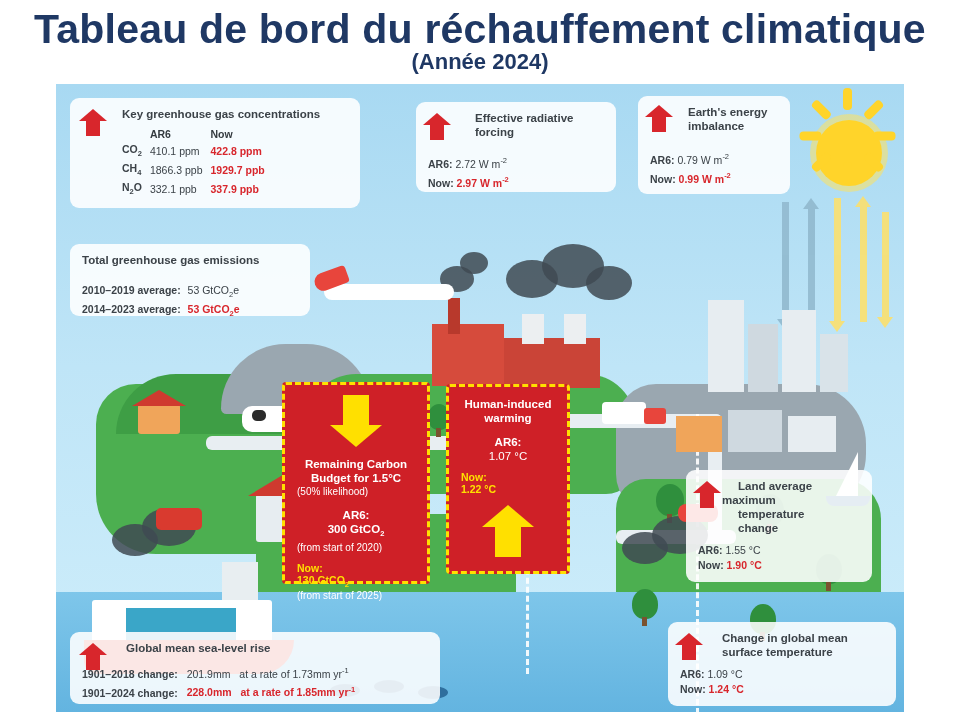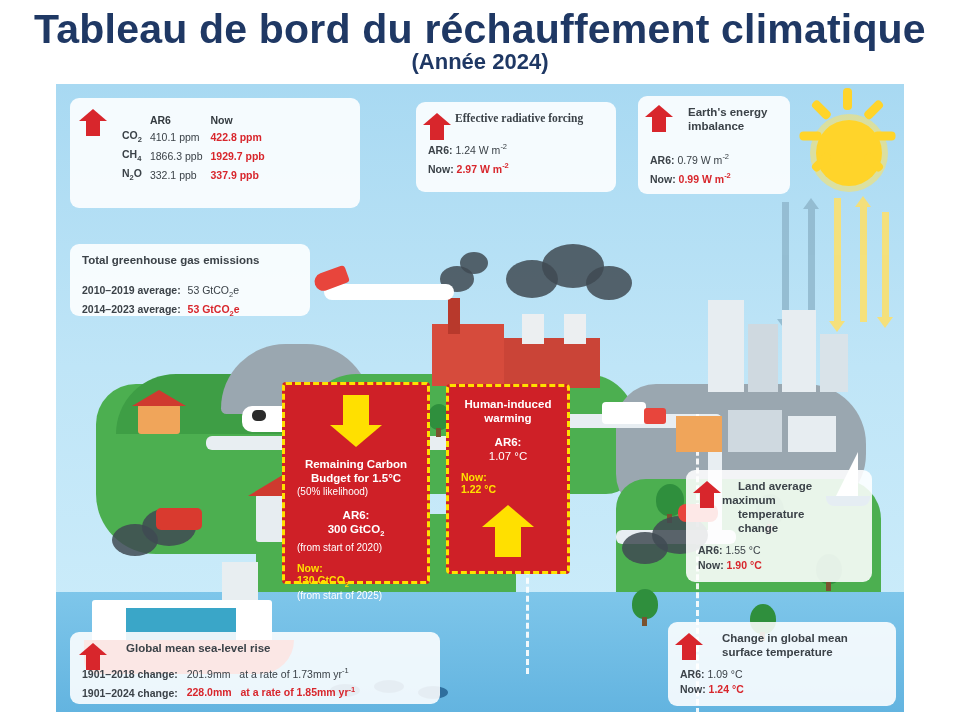--- a/index.html
+++ b/index.html
@@ -406,20 +406,21 @@
 
     <div class="shape" style="left:780px; top:368px; width:0; height:0; border-left:22px solid transparent; border-bottom:44px solid #ffffff;"></div>
     <div class="shape" style="left:770px; top:412px; width:44px; height:10px; background:#2f6f9e; border-radius:0 0 8px 8px;"></div>
 
     <div class="shape" style="left:274px; top:600px; width:30px; height:13px; background:#2f6f9e; border-radius:50%;"></div>
     <div class="shape" style="left:318px; top:596px; width:30px; height:13px; background:#2f6f9e; border-radius:50%;"></div>
     <div class="shape" style="left:362px; top:602px; width:30px; height:13px; background:#2f6f9e; border-radius:50%;"></div>
 
     <div class="card" style="left:14px; top:14px; width:290px; height:110px;">
       <div class="up-arrow" style="left:16px; top:22px;"></div>
+      <div class="card-title" style="margin-left:40px;">Key greenhouse gas concentrations</div>
       <table class="kv" style="margin-left:40px; margin-top:6px;">
         <tbody>
             <tr>
           <td class="hdr"></td>
           <td class="hdr">AR6</td>
           <td class="hdr">Now</td>
         </tr>
         <tr>
           <td class="lbl"><span>CO</span><sub>2</sub></td>
           <td class="val-dark">410.1 ppm</td>
@@ -434,26 +435,26 @@
           <td class="lbl"><span>N</span><sub>2</sub><span>O</span></td>
           <td class="val-dark">332.1 ppb</td>
           <td class="val-red">337.9 ppb</td>
         </tr>
       </tbody>
         </table>
     </div>
 
     <div class="card" style="left:360px; top:18px; width:200px; height:90px;">
       <div class="up-arrow" style="left:14px; top:22px;"></div>
-      <div class="card-title" style="margin-left:27px;font-family:Liberation Serif, serif;">
+      <div class="card-title" style="margin-left:47px;">
         <span>Effective radiative forcing</span>
       </div>
       <div class="card-row" style="margin-top:14px;">
         <span class="lbl">AR6:</span>
-        <span class="val-dark">1.24 W m</span><sup>-2</sup>
+        <span class="val-dark">2.72 W m</span><sup>-2</sup>
       </div>
       <div class="card-row">
         <span class="lbl">Now:</span>
         <span class="val-red">2.97 W m</span><sup class="val-red">-2</sup>
       </div>
     </div>
 
     <div class="card" style="left:582px; top:12px; width:152px; height:98px;">
       <div class="up-arrow" style="left:14px; top:20px;"></div>
       <div class="card-title" style="margin-left:38px;">

